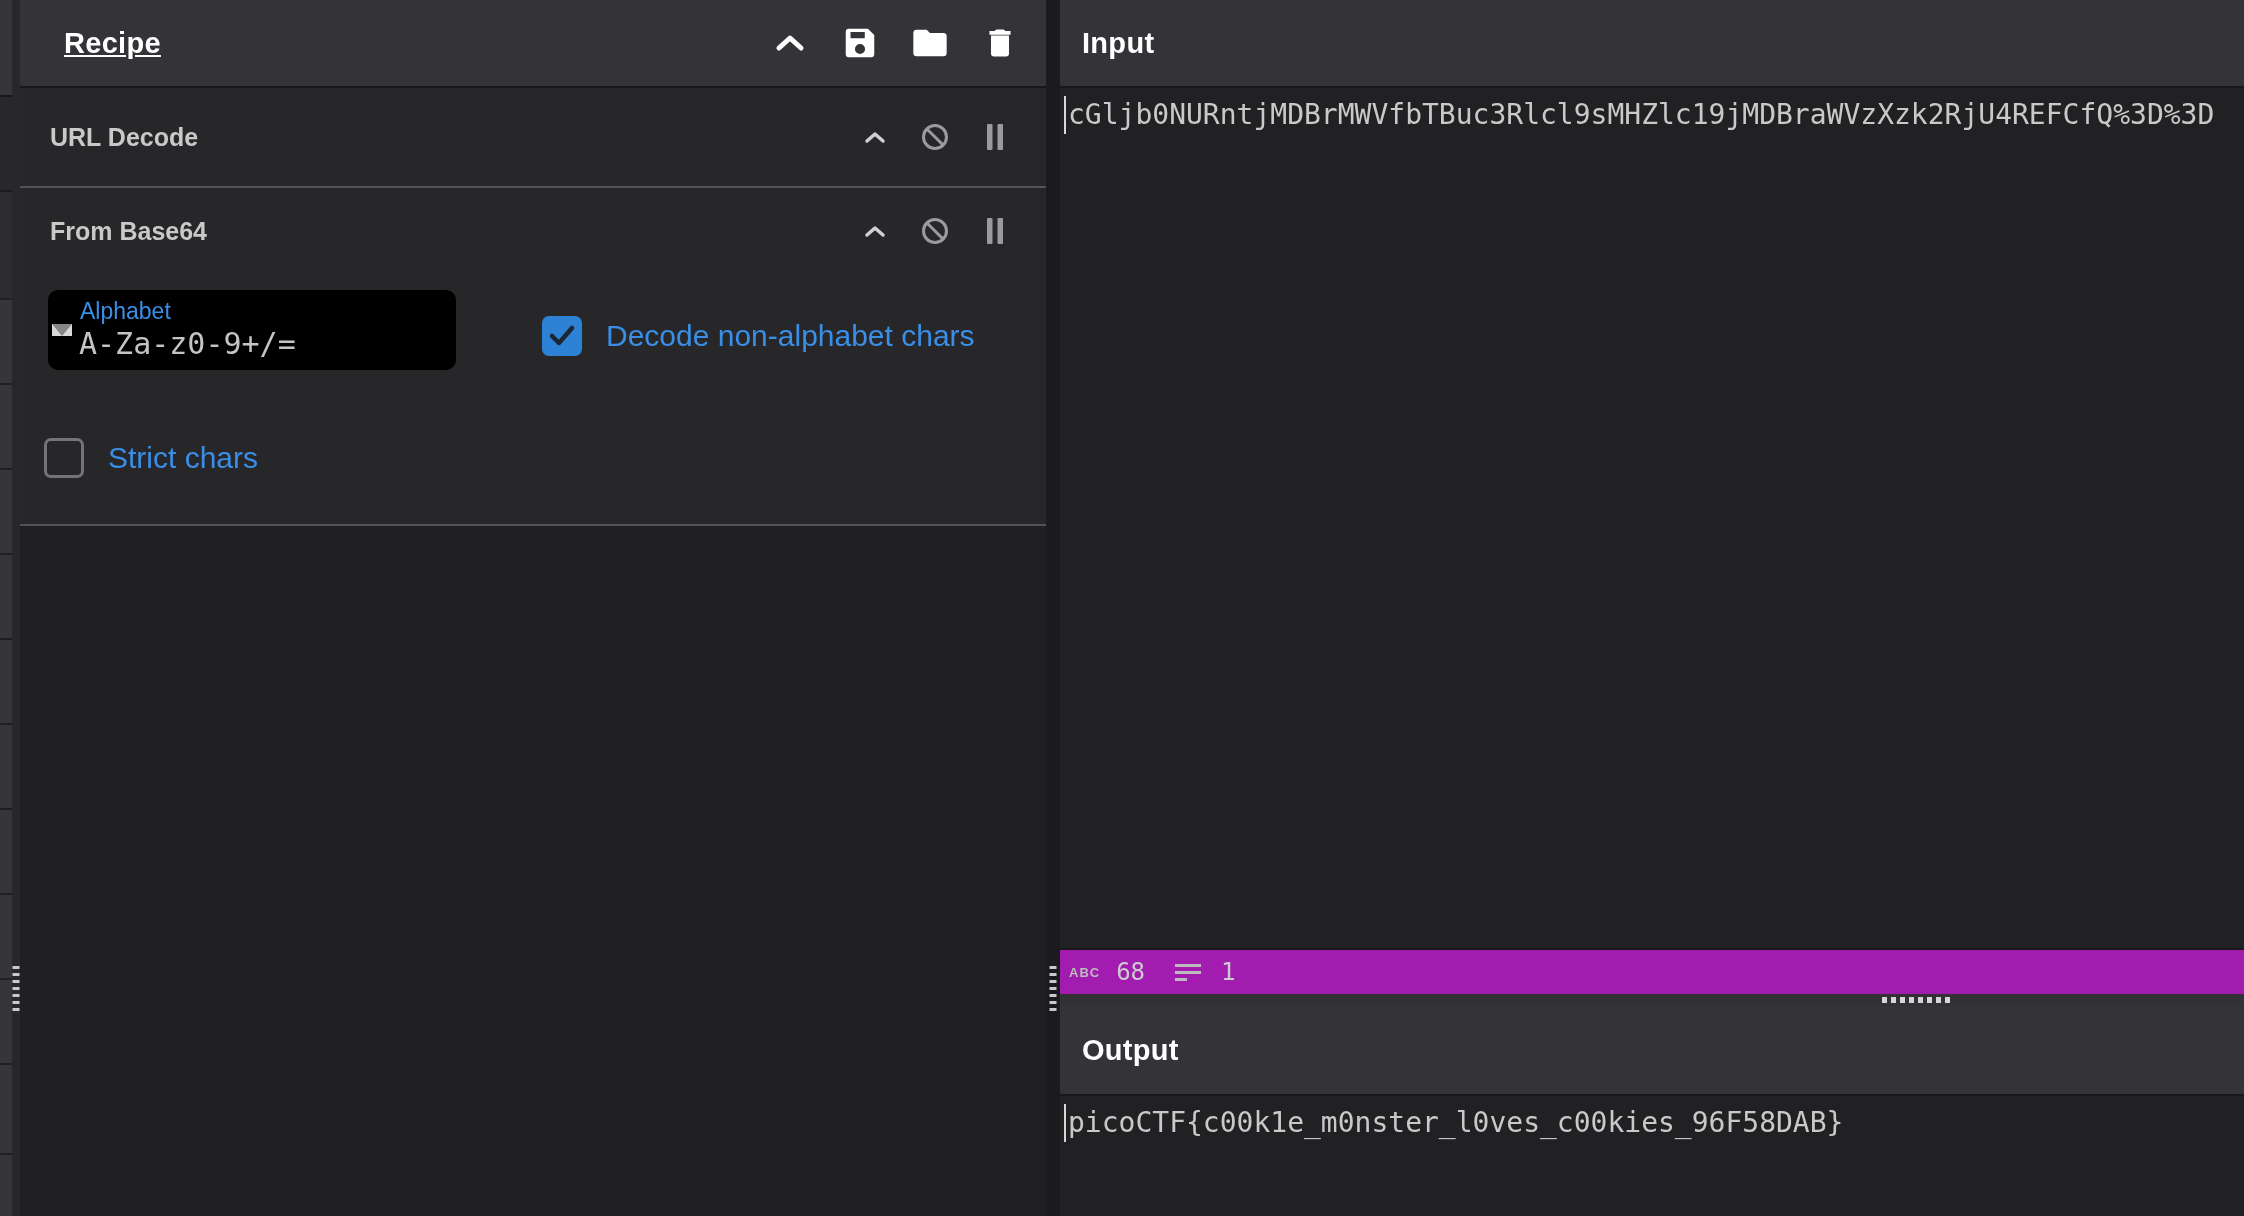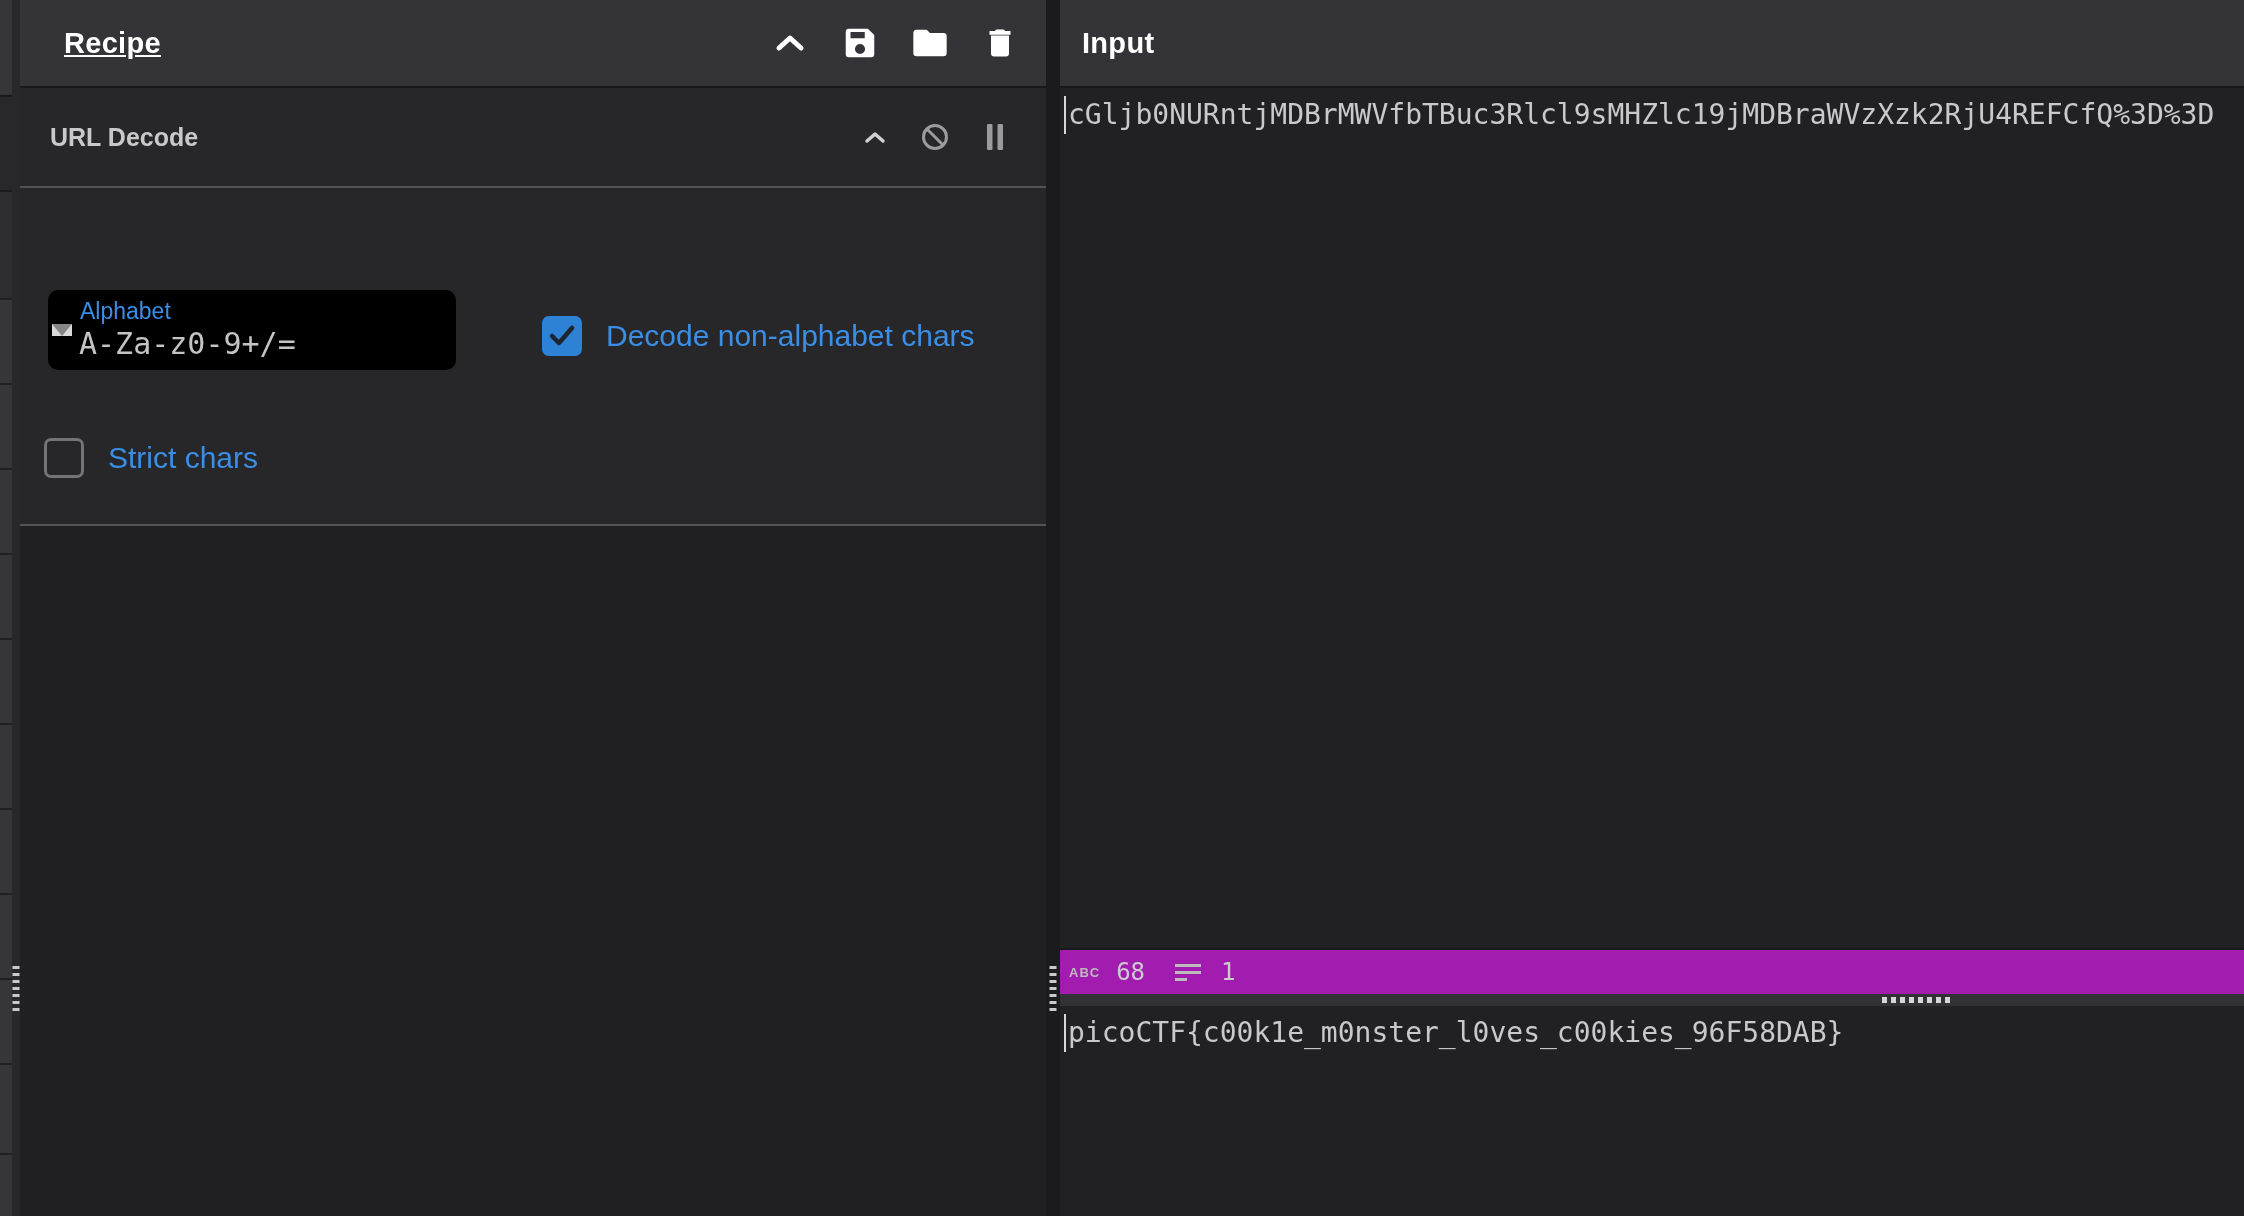--- a/index.html
+++ b/index.html
@@ -189,20 +189,42 @@
                 <rect x="1" y="1" width="5.5" height="26" rx="1" fill="#9b9b9f"></rect>
                 <rect x="11.5" y="1" width="5.5" height="26" rx="1" fill="#9b9b9f"></rect>
               </svg>
           </span>
         </div>
       </div>
     </div>
     <div class="op-divider"></div>
 
     <div class="op-block b64">
+      <div class="op-title-row">
+        <span class="op-name">From Base64</span>
+        <div class="op-icons">
+          <span class="op-icon">
+            <svg width="22" height="13" viewBox="0 0 22 13">
+                <polyline points="3,10 11,3 19,10" fill="none" stroke="#d0d0d2" stroke-width="3.5" stroke-linecap="round" stroke-linejoin="round"></polyline>
+              </svg>
+          </span>
+          <span class="op-icon">
+            <svg width="30" height="30" viewBox="0 0 30 30">
+                <circle cx="15" cy="15" r="11.5" fill="none" stroke="#9b9b9f" stroke-width="3"></circle>
+                <line x1="7.2" y1="7.2" x2="22.8" y2="22.8" stroke="#9b9b9f" stroke-width="3"></line>
+              </svg>
+          </span>
+          <span class="op-icon">
+            <svg width="18" height="28" viewBox="0 0 18 28">
+                <rect x="1" y="1" width="5.5" height="26" rx="1" fill="#9b9b9f"></rect>
+                <rect x="11.5" y="1" width="5.5" height="26" rx="1" fill="#9b9b9f"></rect>
+              </svg>
+          </span>
+        </div>
+      </div>
 
       <div class="dropdown">
         <span class="arg-label">Alphabet</span>
         <span class="arg-value mono">A-Za-z0-9+/=</span>
         <span class="caret"></span>
       </div>
 
       <span class="checkbox cb-remove checked">
         <svg class="check" width="28" height="24" viewBox="0 0 28 24">
             <polyline points="4,12 11,19 24,4" fill="none" stroke="#1d2530" stroke-width="4.5" stroke-linecap="round" stroke-linejoin="round"></polyline>
@@ -259,20 +281,23 @@
           <i></i>
           <i></i>
           <i></i>
           <i></i>
           <i></i>
           <i></i>
           <i></i>
       </div>
     </div>
 
+    <div class="pane-header output-header">
+      <span class="pane-title">Output</span>
+    </div>
 
     <div class="text-area output-area">
       <span class="caret"></span>
       <span class="io-text mono">picoCTF{c00k1e_m0nster_l0ves_c00kies_96F58DAB}</span>
     </div>
   </div>
 
 </div>
 
 </body></html>

